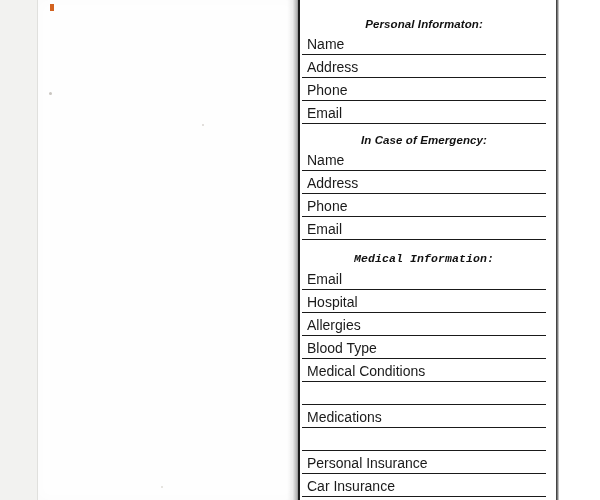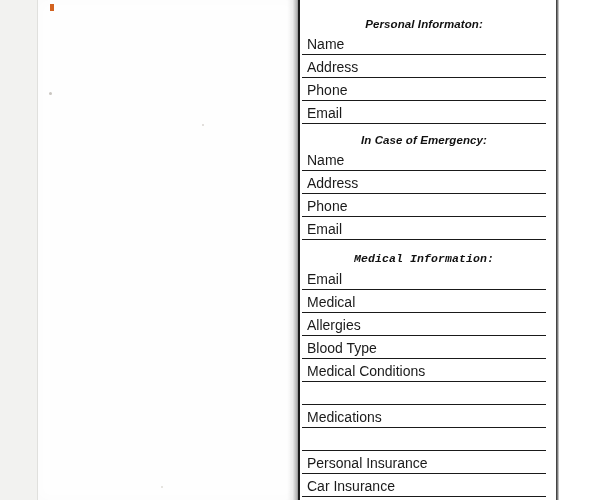--- a/index.html
+++ b/index.html
@@ -211,21 +211,21 @@
         </div>
       </div>
 
       <div class="section-title t3">Medical Information:</div>
 
       <div class="field-group">
         <div class="field">
           <span class="lbl">Email</span>
         </div>
         <div class="field">
-          <span class="lbl">Medical</span>
+          <span class="lbl">Hospital</span>
         </div>
         <div class="field">
           <span class="lbl">Allergies</span>
         </div>
         <div class="field">
           <span class="lbl">Blood Type</span>
         </div>
         <div class="field">
           <span class="lbl">Medical Conditions</span>
         </div>

